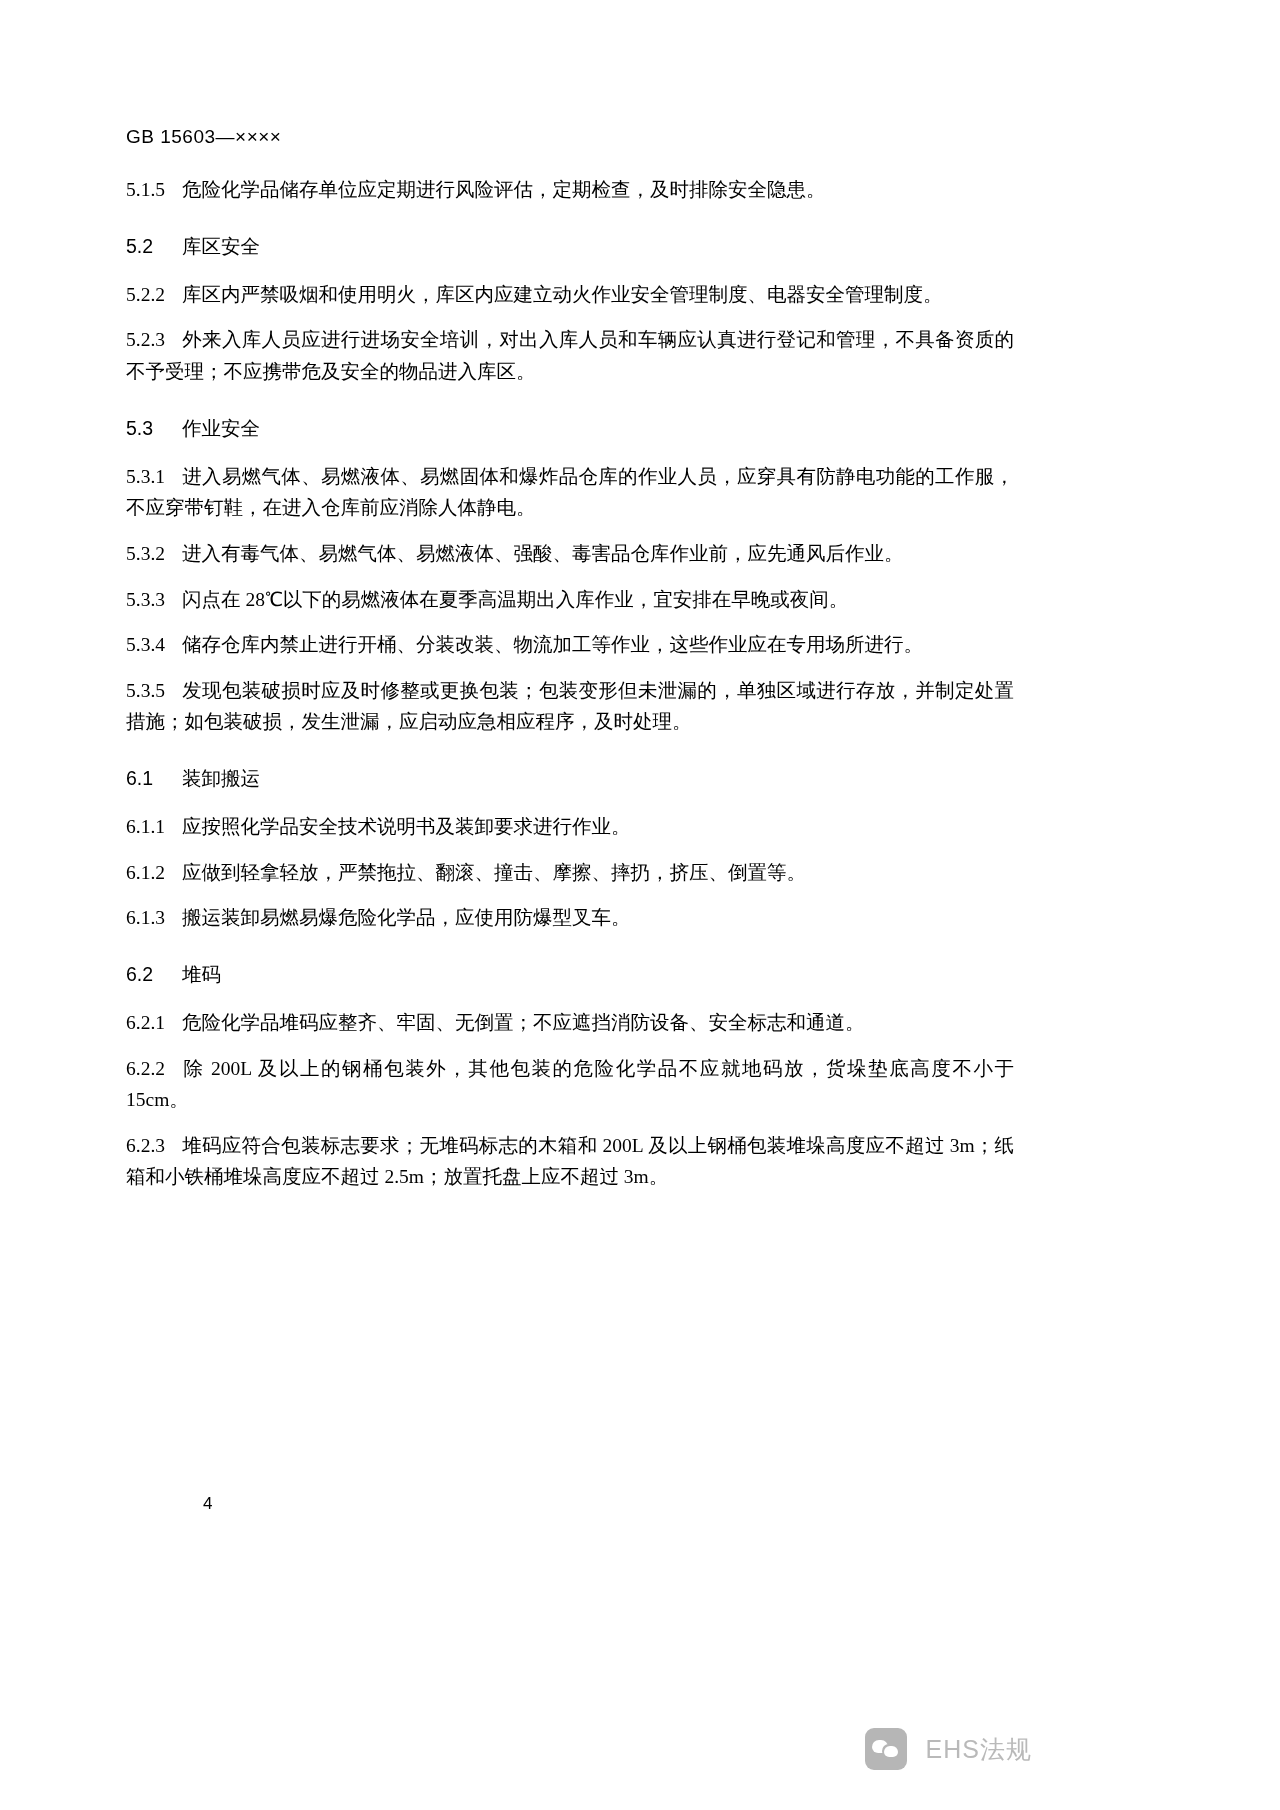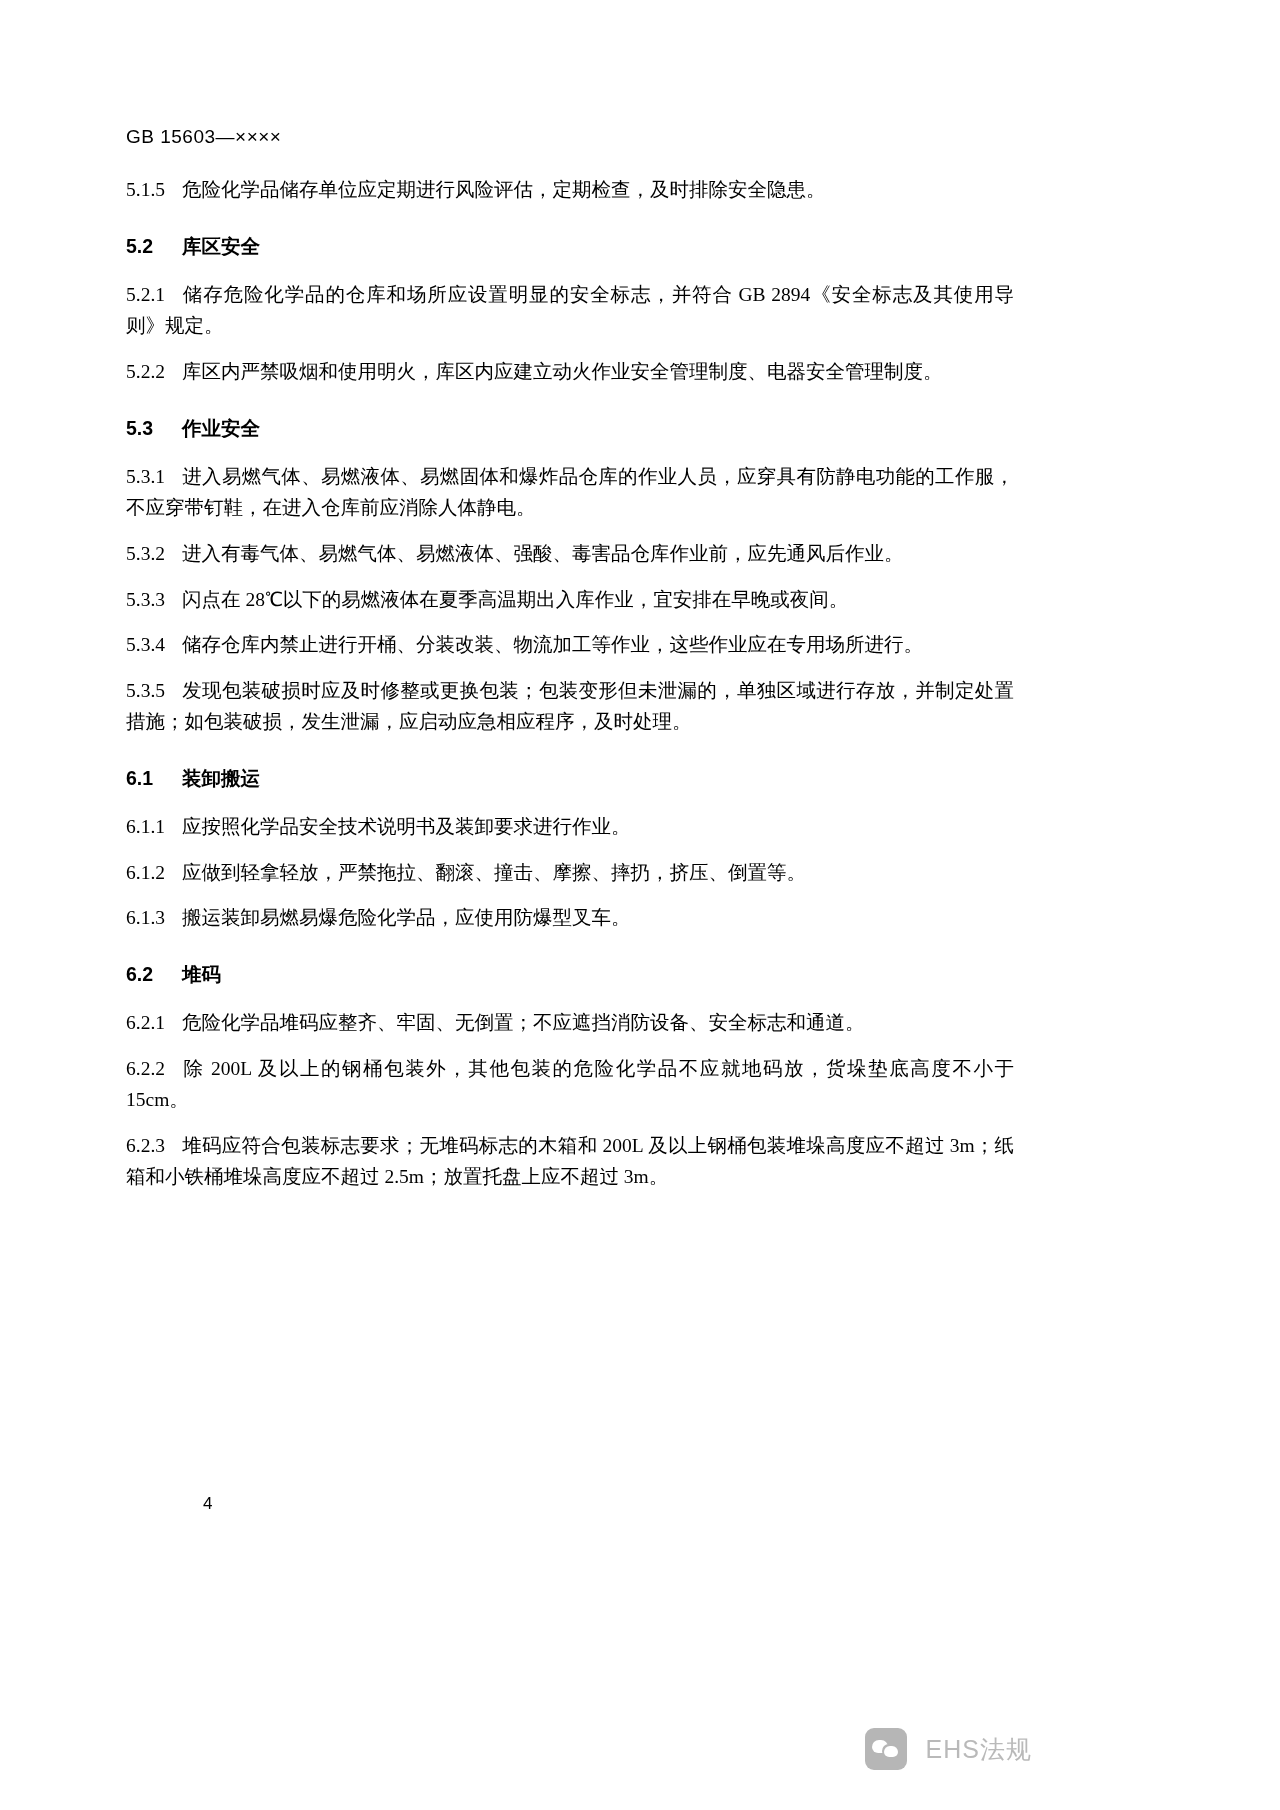--- a/index.html
+++ b/index.html
@@ -33,21 +33,21 @@
     line-height: 1.62;
     margin: 0 0 14px 0;
     text-align: justify;
   }
   .para .num {
     display: inline-block;
     min-width: 56px;
   }
   .section-head {
     font-family: "Liberation Sans", sans-serif;
-    font-weight: bold;
+    font-weight: normal;
     font-size: 19.5px;
     margin: 26px 0 18px 0;
     line-height: 1.5;
   }
   .section-head .num {
     display: inline-block;
     min-width: 56px;
   }
   .chapter-head {
     font-family: "Liberation Sans", sans-serif;
@@ -111,22 +111,22 @@
 </head>
 <body>
 
 <div class="page">
 
   <div class="content">
     <div class="header-code">GB  15603—××××</div>
     <div id="blocks">
         <div class="para"><span class="num">5.1.5</span><span>危险化学品储存单位应定期进行风险评估，定期检查，及时排除安全隐患。</span></div>
         <div class="section-head"><span class="num">5.2</span><span>库区安全</span></div>
-        <div class="para"><span class="num">5.2.1</span><span>储存危险化学品的仓库和场所应设置明显的安全标志，并符合 GB 2894《安全标志及其使用导则》规定。</span></div>
         <div class="para"><span class="num">5.2.2</span><span>库区内严禁吸烟和使用明火，库区内应建立动火作业安全管理制度、电器安全管理制度。</span></div>
+        <div class="para"><span class="num">5.2.3</span><span>外来入库人员应进行进场安全培训，对出入库人员和车辆应认真进行登记和管理，不具备资质的不予受理；不应携带危及安全的物品进入库区。</span></div>
         <div class="section-head"><span class="num">5.3</span><span>作业安全</span></div>
         <div class="para"><span class="num">5.3.1</span><span>进入易燃气体、易燃液体、易燃固体和爆炸品仓库的作业人员，应穿具有防静电功能的工作服，不应穿带钉鞋，在进入仓库前应消除人体静电。</span></div>
         <div class="para"><span class="num">5.3.2</span><span>进入有毒气体、易燃气体、易燃液体、强酸、毒害品仓库作业前，应先通风后作业。</span></div>
         <div class="para"><span class="num">5.3.3</span><span>闪点在 28℃以下的易燃液体在夏季高温期出入库作业，宜安排在早晚或夜间。</span></div>
         <div class="para"><span class="num">5.3.4</span><span>储存仓库内禁止进行开桶、分装改装、物流加工等作业，这些作业应在专用场所进行。</span></div>
         <div class="para"><span class="num">5.3.5</span><span>发现包装破损时应及时修整或更换包装；包装变形但未泄漏的，单独区域进行存放，并制定处置措施；如包装破损，发生泄漏，应启动应急相应程序，及时处理。</span></div>
         <div class="section-head"><span class="num">6.1</span><span>装卸搬运</span></div>
         <div class="para"><span class="num">6.1.1</span><span>应按照化学品安全技术说明书及装卸要求进行作业。</span></div>
         <div class="para"><span class="num">6.1.2</span><span>应做到轻拿轻放，严禁拖拉、翻滚、撞击、摩擦、摔扔，挤压、倒置等。</span></div>
         <div class="para"><span class="num">6.1.3</span><span>搬运装卸易燃易爆危险化学品，应使用防爆型叉车。</span></div>

